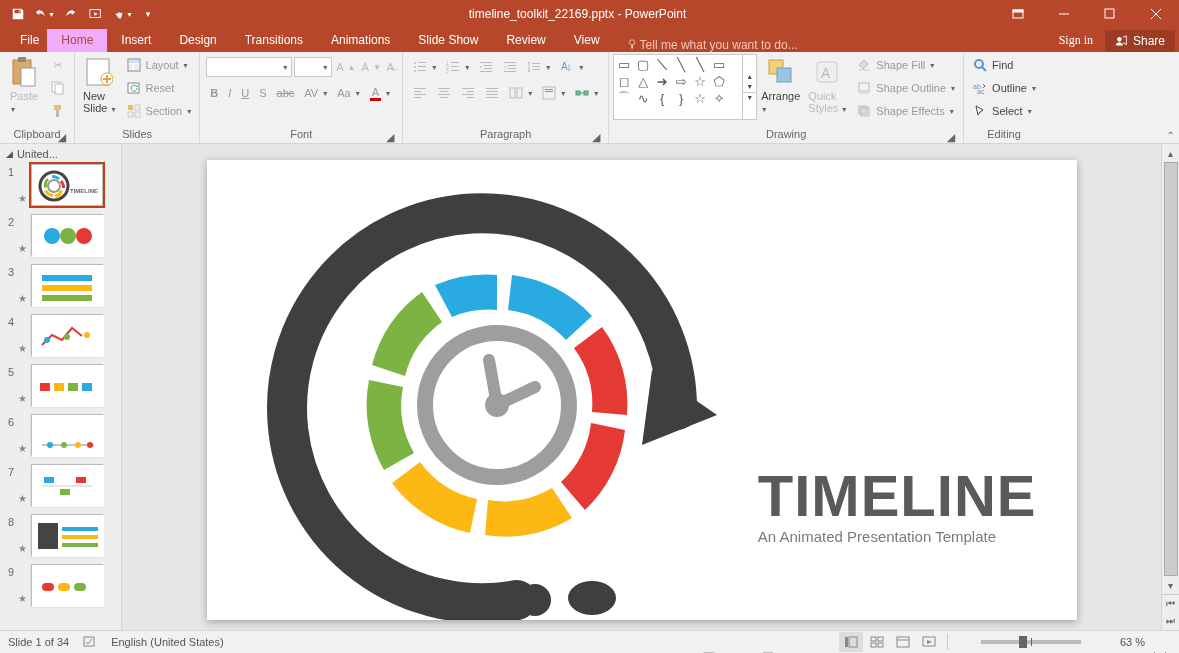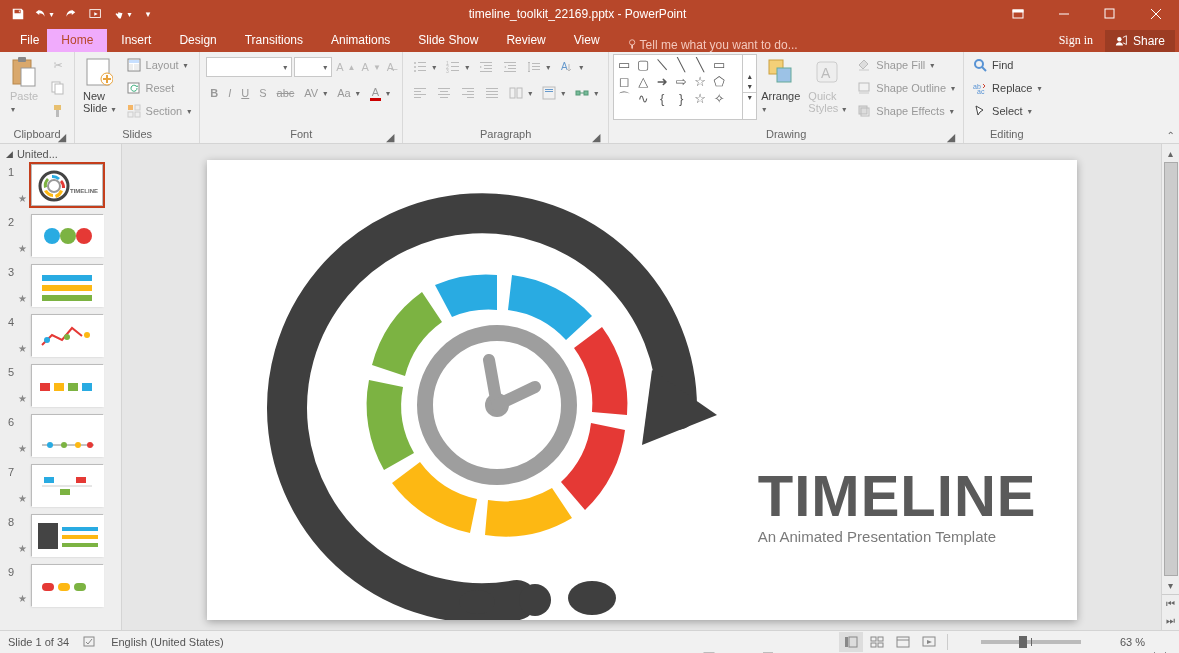--- a/index.html
+++ b/index.html
@@ -514,21 +514,21 @@
             <span>Find</span>
           </div>
         <div class="smallbtn" style="color:#444">
             <span class="ico">
               <svg class="ico14" viewBox="0 0 14 14">
                 <text x="0" y="8" font-size="7" fill="#5893d4">ab</text>
                 <text x="4" y="13" font-size="7" fill="#5893d4">ac</text>
                 <path d="M10 3l2 2-2 2" fill="none" stroke="#c43"></path>
               </svg>
             </span>
-            <span>Replace</span> 
+            <span>Outline</span> 
             <span class="drop">▾</span>
           </div>
         <div class="smallbtn" style="color:#444">
             <span class="ico">
               <svg class="ico14" viewBox="0 0 14 14">
                 <path d="M3 2l2 9 2-3 3-2z" fill="#fff" stroke="#444"></path>
               </svg>
             </span>
             <span>Select</span> 
             <span class="drop">▾</span>

